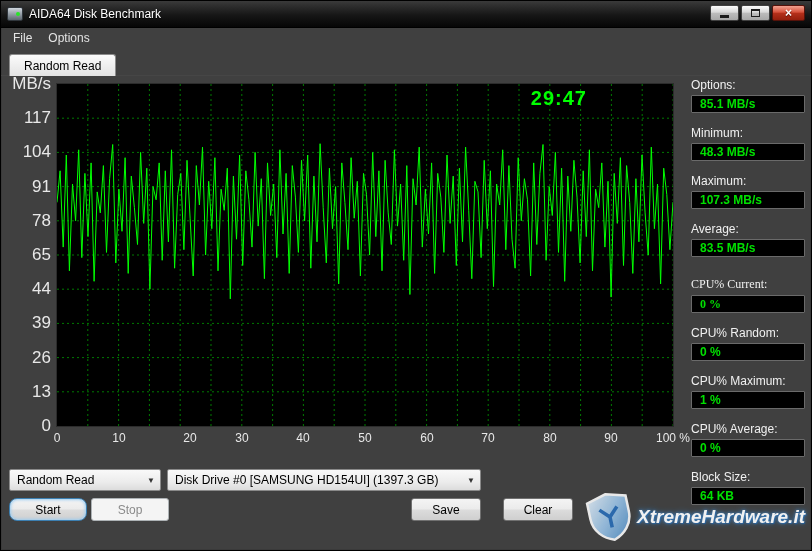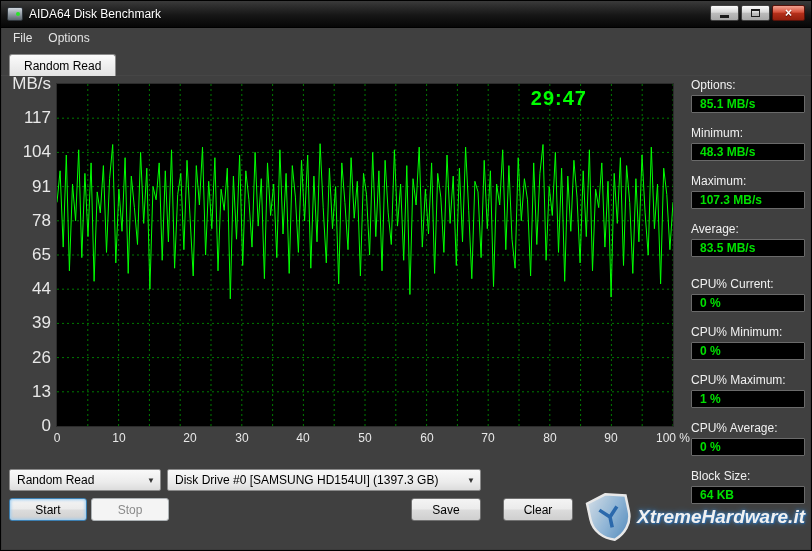--- a/index.html
+++ b/index.html
@@ -49,39 +49,39 @@
           outline:1px solid #2c2c2c; }
   #x-labels { position:absolute; left:48px; top:352px; width:616px; height:16px; }
   .xlab { position:absolute; top:0; transform:translateX(-50%); white-space:nowrap;
           color:#e8e8e8; font-size:12px; }
   .timer { position:absolute; right:100px; top:8px; color:#00ff00; font-size:20px;
            font-weight:bold; letter-spacing:1px; z-index:3; }
 
   
   .stats { position:absolute; left:690px; top:77px; width:114px; }
   .stat { margin-bottom:13px; }
-  .stat.gap { margin-top:20px; }
+  .stat.gap { margin-top:20px;font-family:Liberation Serif, serif; }
   .stat .lbl { font-size:12px; color:#f0f0f0; margin-bottom:3px; }
   .stat .val { height:18px; background:#000; border:1px solid #6a6a6a; border-radius:1px;
                color:#00e000; font-size:12px; font-weight:bold; padding:1px 8px; line-height:14px; }
 
   
   .combo { position:absolute; height:22px; border:1px solid #898989; border-radius:2px;
            background:linear-gradient(#f9f9f9,#ececec 60%,#dcdcdc); color:#000; font-size:12px;
            display:flex; align-items:center; padding:0 22px 0 7px; white-space:nowrap; overflow:hidden; }
   .combo .arrow { position:absolute; right:0; top:0; bottom:0; width:18px;
                   display:flex; align-items:center; justify-content:center;
                   font-size:8px; color:#333; }
   #combo-test  { left:8px;  top:468px; width:152px; }
   #combo-drive { left:166px; top:468px; width:314px; }
 
   .pushbtn { position:absolute; height:23px; border:1px solid #707070; border-radius:3px;
              background:linear-gradient(#f4f4f4,#ebebeb 48%,#dcdcdc 52%,#cfcfcf);
              color:#000; font-size:12px; display:flex; align-items:center; justify-content:center; }
-  .pushbtn.default { border-color:#3c7fb1; box-shadow:inset 0 0 3px 1px #9ecef2; }
+  .pushbtn.default { border-color:#3c7fb1; box-shadow:inset 0 0 3px 1px #9ecef2;border-radius:8px; }
   .pushbtn.disabled { background:#f4f4f4; border-color:#adb2b5; color:#8a8a8a; }
   #btn-start { left:8px;   top:497px; width:78px; }
   #btn-stop  { left:90px;  top:497px; width:78px; }
   #btn-save  { left:410px; top:497px; width:70px; }
   #btn-clear { left:502px; top:497px; width:70px; }
 
   
   .watermark { position:absolute; right:6px; bottom:8px; display:flex; align-items:center;
                gap:5px; opacity:.93; z-index:5; }
   .wm-shield { transform:rotate(-12deg); }
@@ -194,21 +194,21 @@
     </div>
     <div class="stat">
       <div class="lbl">Average:</div>
       <div class="val">83.5 MB/s</div>
     </div>
     <div class="stat gap">
       <div class="lbl">CPU% Current:</div>
       <div class="val">0 %</div>
     </div>
     <div class="stat">
-      <div class="lbl">CPU% Minimum:</div>
+      <div class="lbl">CPU% Random:</div>
       <div class="val">0 %</div>
     </div>
     <div class="stat">
       <div class="lbl">CPU% Maximum:</div>
       <div class="val">1 %</div>
     </div>
     <div class="stat">
       <div class="lbl">CPU% Average:</div>
       <div class="val">0 %</div>
     </div>

